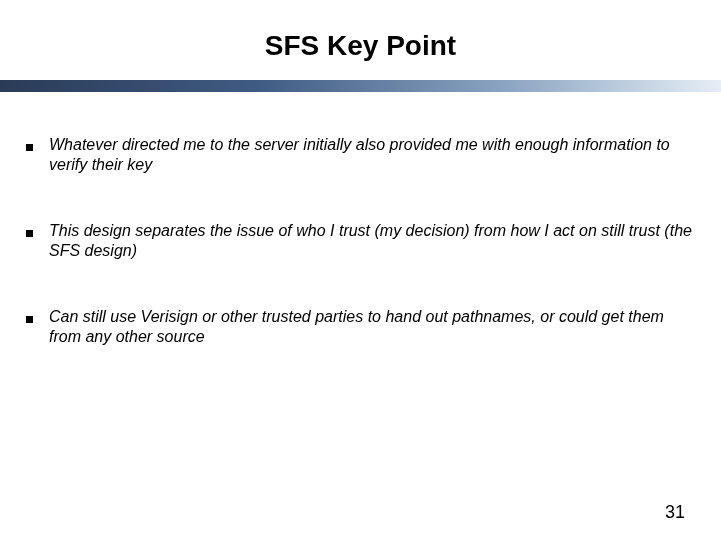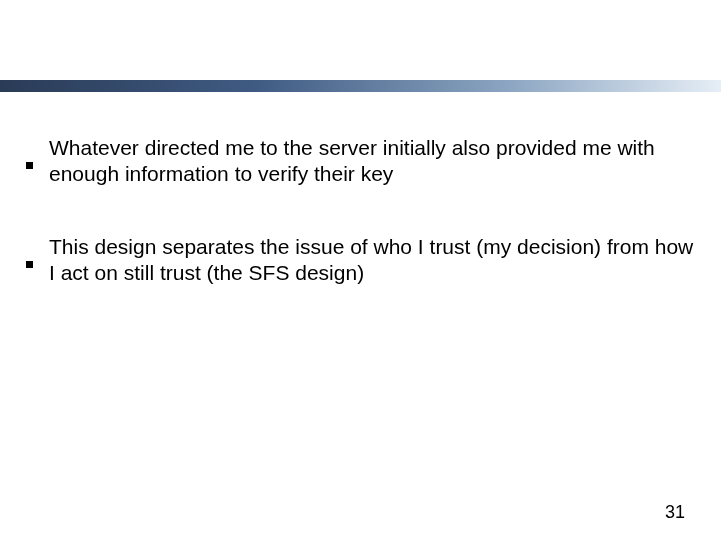--- a/index.html
+++ b/index.html
@@ -37,24 +37,25 @@
     background: linear-gradient(to right, #2a3b56 0%, #3f5a82 35%, #8aa4c1 70%, #e6eef6 100%);
   }
   .content {
     position: absolute;
     top: 135px;
     left: 26px;
     right: 26px;
   }
   .bullet-item {
     display: flex;
-    align-items: center;
+    align-items: flex-start;
     margin-bottom: 46px;
-    font-size: 21px;
+    font-size: 16px;
     line-height: 1.25;
+    font-style: italic;
   }
   .bullet-mark {
     flex: 0 0 auto;
     width: 7px;
     height: 7px;
     background: #000;
     margin-top: 9px;
     margin-right: 16px;
   }
   .bullet-text {
@@ -65,33 +66,38 @@
     bottom: 18px;
     right: 36px;
     font-size: 18px;
   }
 </style>
 </head>
 <body>
 
 <div class="slide">
 
+  <div class="title">SFS Key Point</div>
 
   <div class="divider"></div>
 
   <div class="content">
 
     <div class="bullet-item">
       <div class="bullet-mark"></div>
       <div class="bullet-text">Whatever directed me to the server initially also provided me with enough information to verify their key</div>
     </div>
 
     <div class="bullet-item">
       <div class="bullet-mark"></div>
       <div class="bullet-text">This design separates the issue of who I trust (my decision) from how I act on still trust (the SFS design)</div>
     </div>
 
+    <div class="bullet-item">
+      <div class="bullet-mark"></div>
+      <div class="bullet-text">Can still use Verisign or other trusted parties to hand out pathnames, or could get them from any other source</div>
+    </div>
 
   </div>
 
   <div class="page-number">31</div>
 
 </div>
 
 </body></html>

